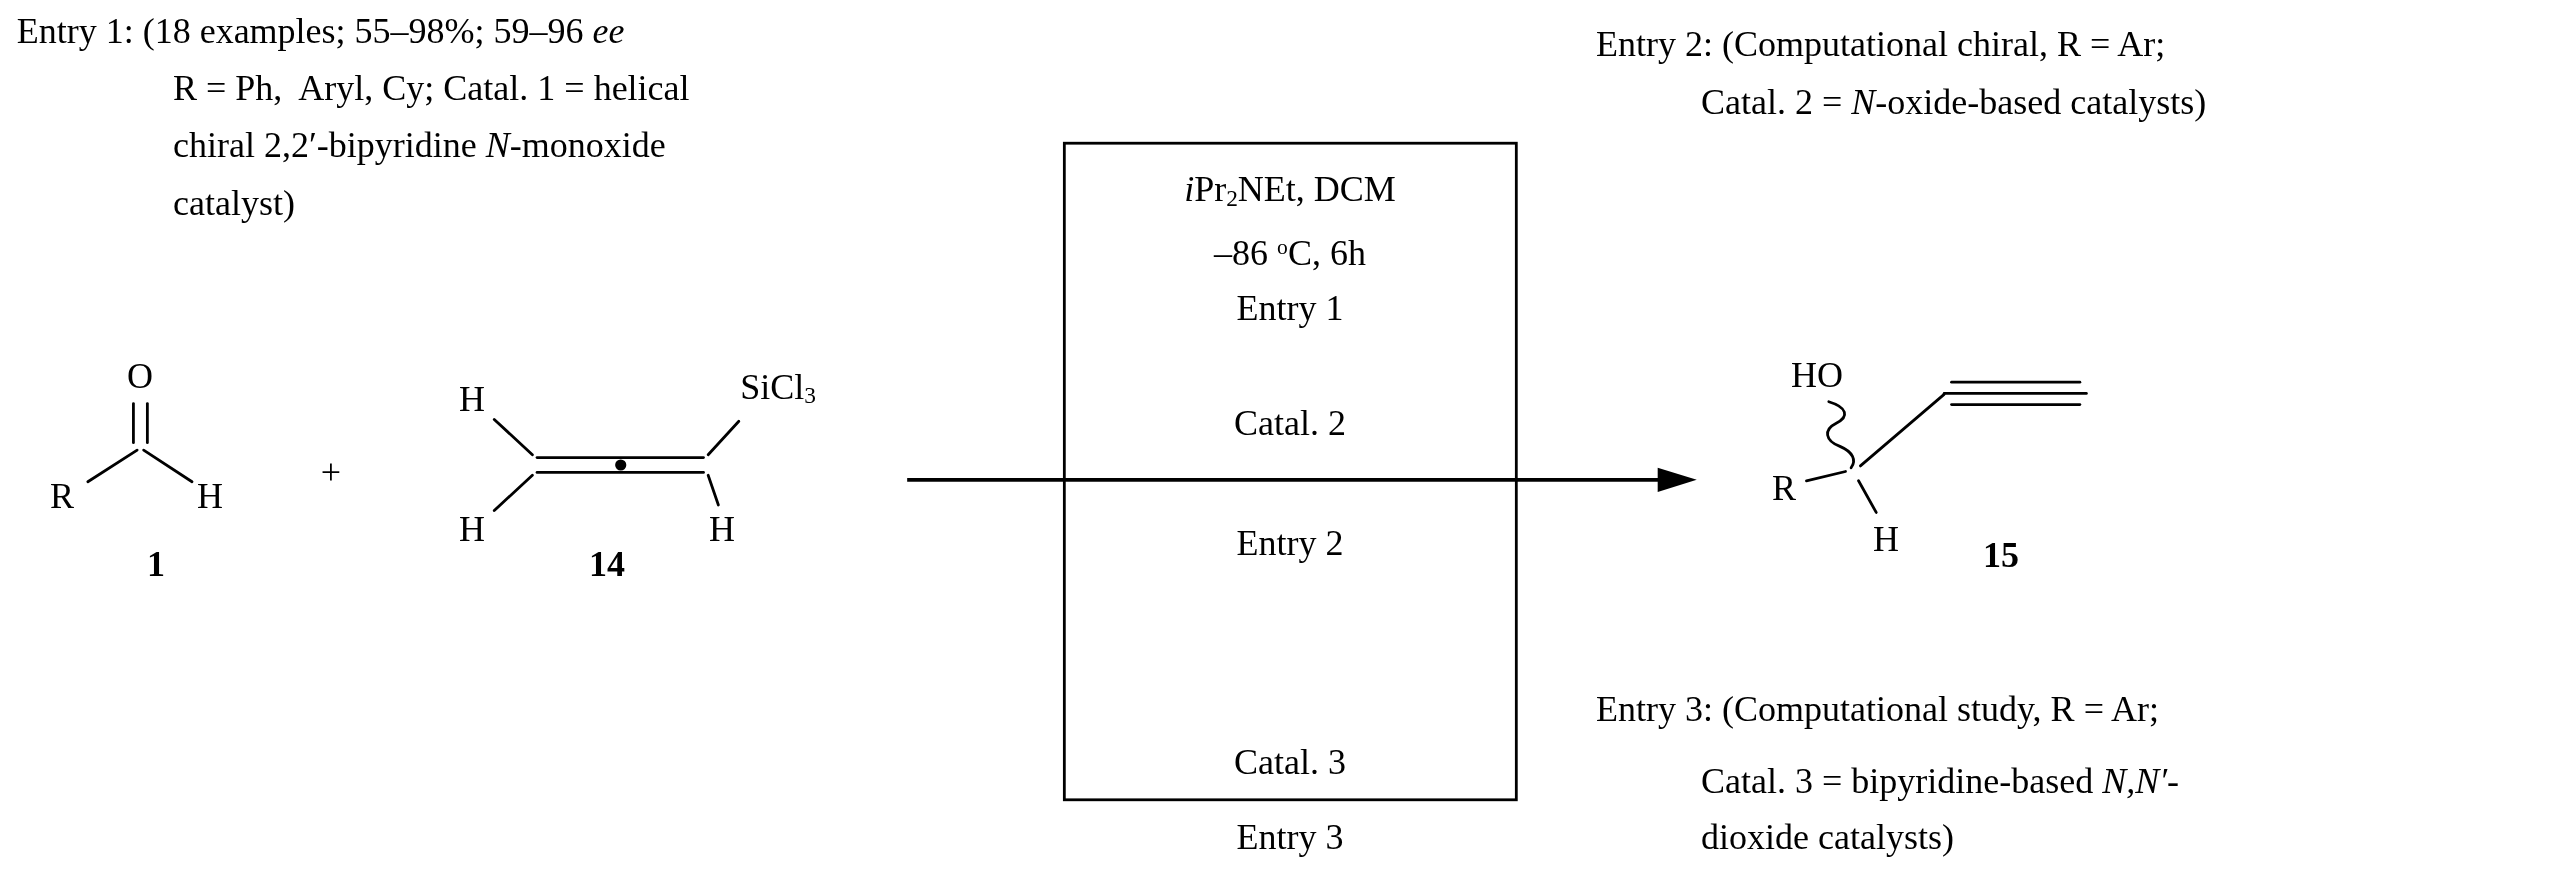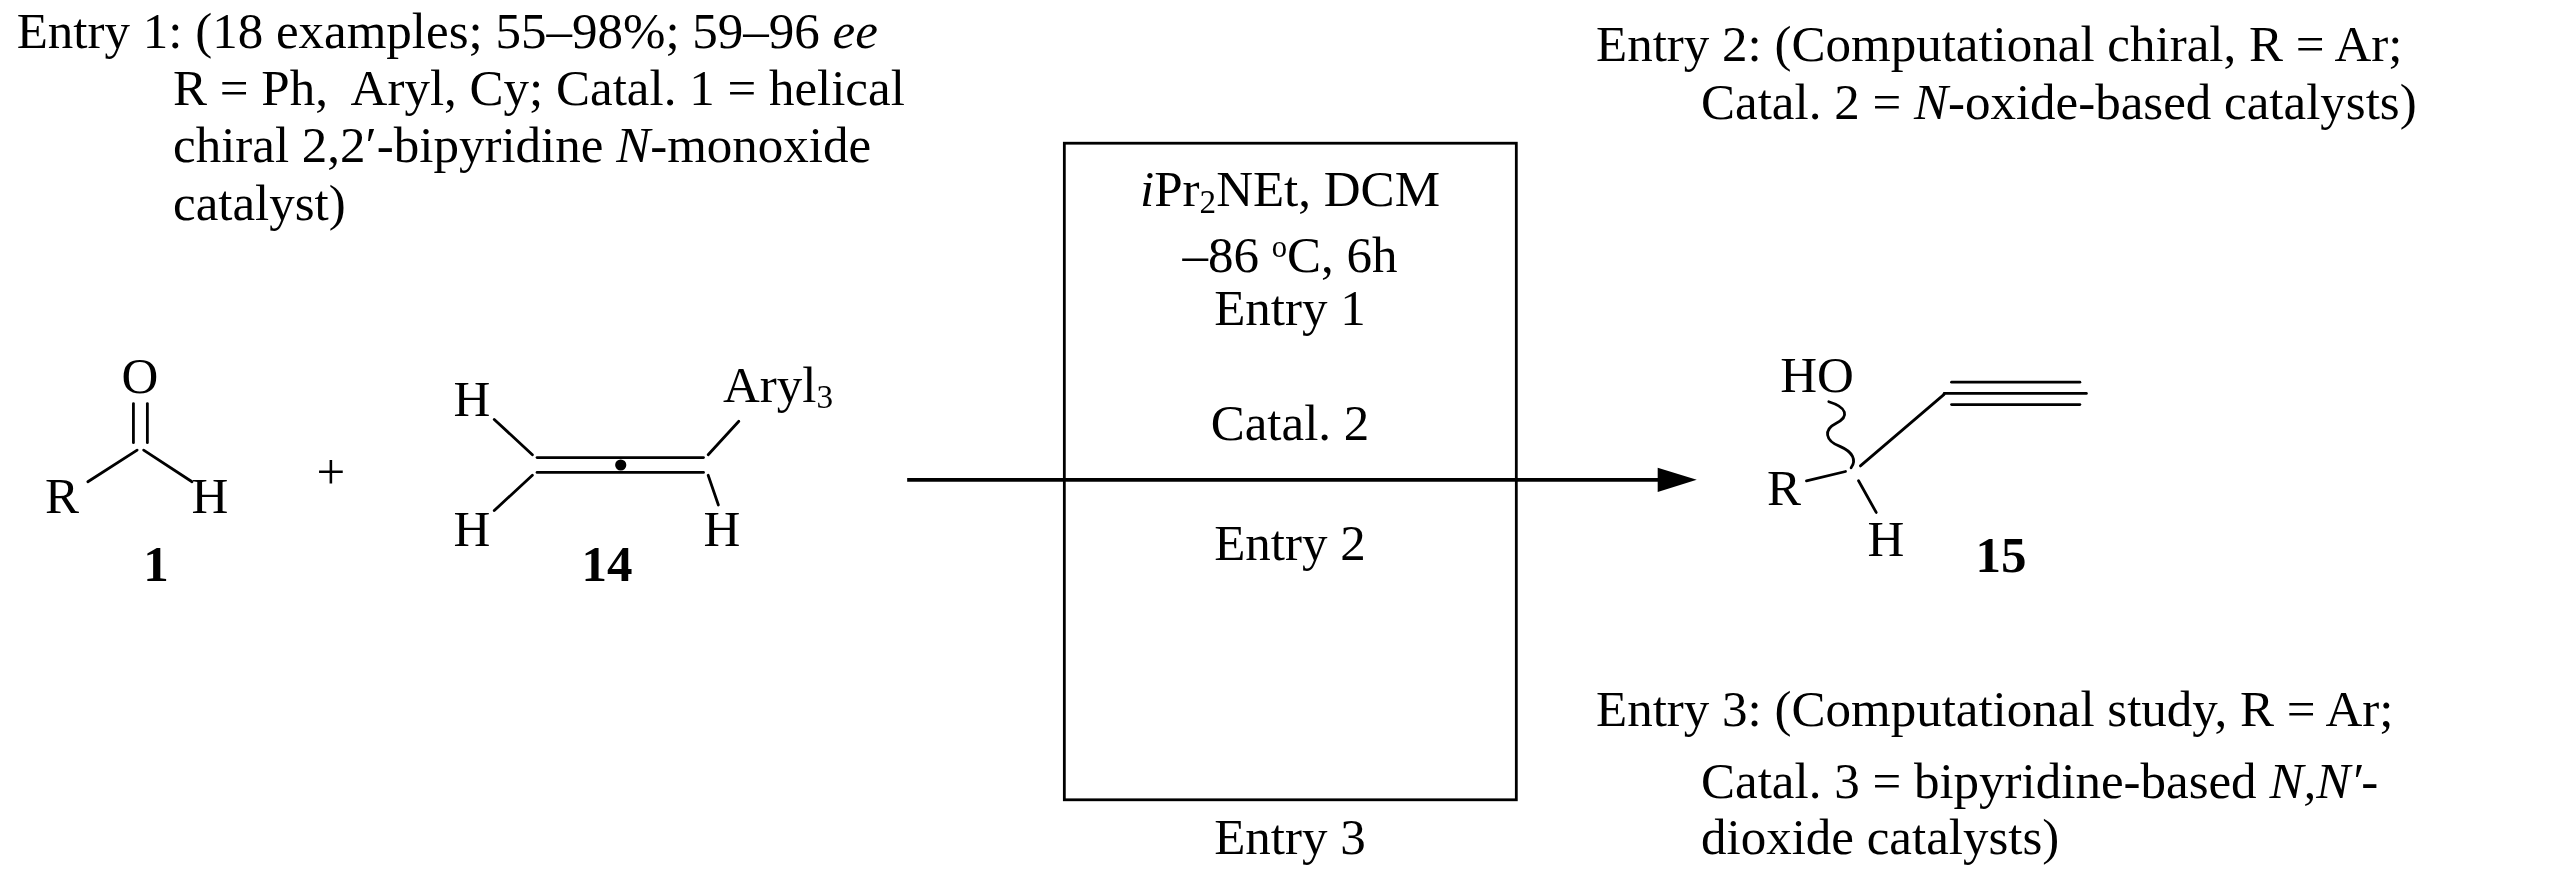--- a/index.html
+++ b/index.html
@@ -3,21 +3,21 @@
 <meta charset="utf-8">
 <style>
   * { margin:0; padding:0; box-sizing:border-box; }
   html,body { background:#ffffff; }
   #canvas {
     position:relative;
     width:2576px;
     height:890px;
     background:#ffffff;
     font-family:"Liberation Serif", serif;
-    font-size:51px;
+    font-size:36px;
     color:#000000;
     overflow:hidden;
   }
   #shapes { position:absolute; left:0; top:0; }
   .t { position:absolute; white-space:pre; line-height:58px; }
   .cx { transform:translateX(-50%); }
   .ctr { transform:translate(-50%,-50%); }
   .it { font-style:italic; }
   .bold { font-weight:bold; }
   sub { font-size:0.65em; vertical-align:-0.2em; }
@@ -75,32 +75,33 @@
 
   <div class="t" style="left:1596px; top:680px;">Entry 3: (Computational study, R = Ar;</div>
   <div class="t" style="left:1701px; top:752px;"><span>Catal. 3 = bipyridine-based </span><span class="it">N,N′</span><span>-</span></div>
   <div class="t" style="left:1701px; top:808px;">dioxide catalysts)</div>
 
   <div class="t cx" style="left:1290px; top:160px;"><span class="it">i</span><span>Pr</span><sub>2</sub><span>NEt, DCM</span></div>
   <div class="t cx" style="left:1290px; top:218px;"><span>–86 </span><sup>o</sup><span>C, 6h</span></div>
   <div class="t cx" style="left:1290px; top:279px;">Entry 1</div>
   <div class="t cx" style="left:1290px; top:394px;">Catal. 2</div>
   <div class="t cx" style="left:1290px; top:514px;">Entry 2</div>
+  <div class="t cx" style="left:1290px; top:733px;">Catal. 3</div>
   <div class="t cx" style="left:1290px; top:808px;">Entry 3</div>
 
   <div class="t ctr" style="left:140px; top:376px;">O</div>
   <div class="t ctr" style="left:62px; top:496px;">R</div>
   <div class="t ctr" style="left:210px; top:496px;">H</div>
   <div class="t ctr bold" style="left:156px; top:564px;">1</div>
 
   <div class="t ctr" style="left:331px; top:472px;">+</div>
 
   <div class="t ctr" style="left:472px; top:399px;">H</div>
   <div class="t ctr" style="left:472px; top:529px;">H</div>
-  <div class="t ctr" style="left:778px; top:391px;"><span>Aryl</span><sub>3</sub></div>
+  <div class="t ctr" style="left:778px; top:391px;"><span>SiCl</span><sub>3</sub></div>
   <div class="t ctr" style="left:722px; top:529px;">H</div>
   <div class="t ctr bold" style="left:607px; top:564px;">14</div>
 
   <div class="t ctr" style="left:1817px; top:375px;">HO</div>
   <div class="t ctr" style="left:1784px; top:488px;">R</div>
   <div class="t ctr" style="left:1886px; top:539px;">H</div>
   <div class="t ctr bold" style="left:2001px; top:555px;">15</div>
 
 </div>
 

